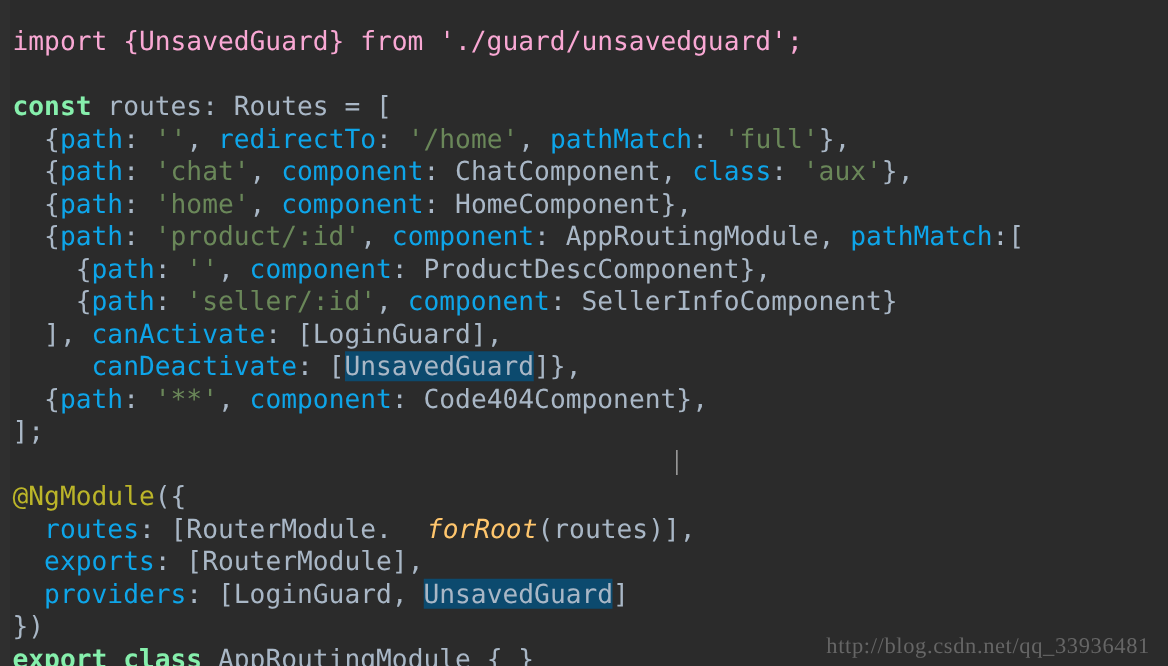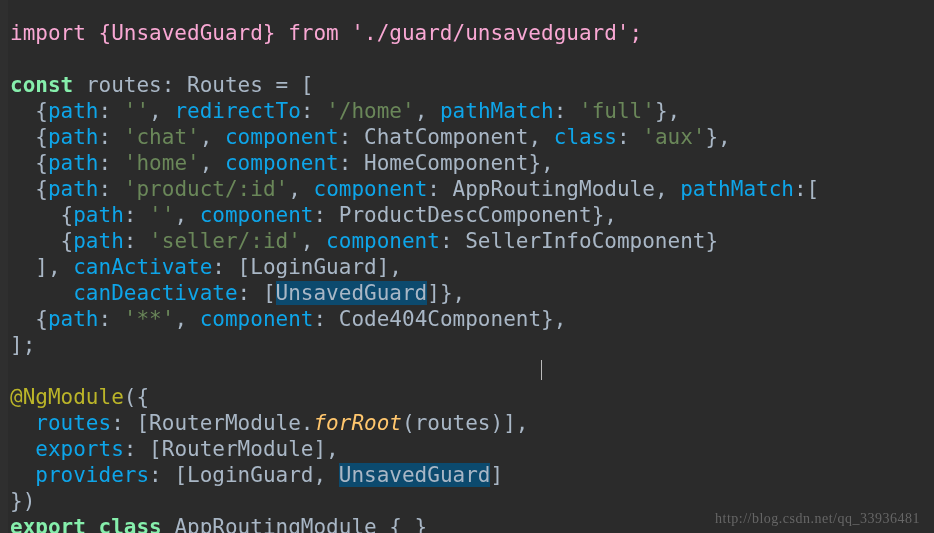--- a/index.html
+++ b/index.html
@@ -22,40 +22,40 @@
     position: absolute;
     left: 10px;
     top: -6px;
     right: 0;
     white-space: pre;
     line-height: 26px;
     color: #A9B7C6;
   }
   .kw   { color: #86efac; font-weight: bold; }  
   .prop { color: #0ea5e9; }                      
-  .fn   { color: #FFC66D; font-style: italic; }  
+  .fn   { color: #FFC66D; font-style: italic; margin-left: 28px; }  
   .str  { color: #6A8759; }                      
   .anno { color: #BBB529; }                      
   .id   { color: #A9B7C6; }
   .dim  { color: #f9a8d4; }                      
   .hl   { background: #0c4a6e; }                 
   .cursor {
     display: inline-block;
     width: 1px;
     height: 20px;
     background: #bbbbbb;
     vertical-align: -2px;
   }
   .watermark {
     position: absolute;
     right: 14px;
     bottom: 6px;
     color: #666;
     font-family: "SimSun","NSimSun","Songti SC",serif;
-    font-size: 14px;
+    font-size: 18px;
     letter-spacing: 0.5px;
   }
 </style>
 </head>
 <body>
 
 <div class="gutter"></div>
 
 <div class="code">
 <span class="dim">import {UnsavedGuard} from './guard/unsavedguard';</span>

